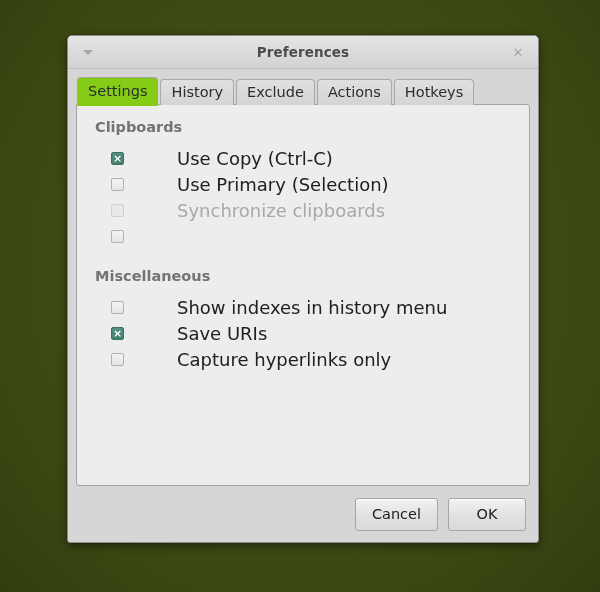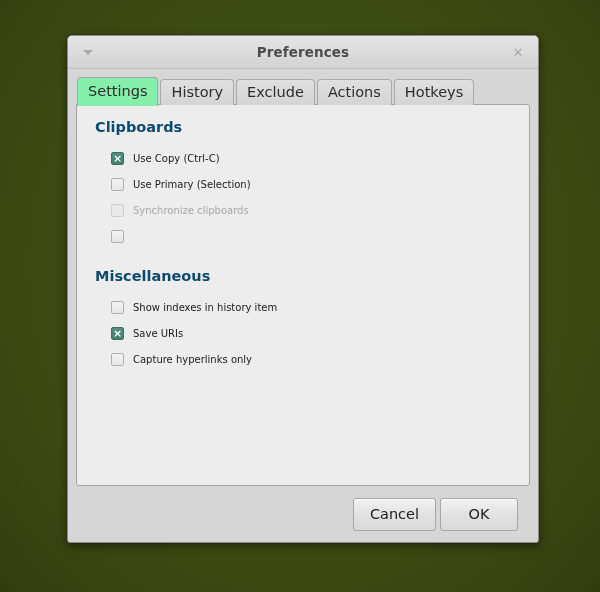--- a/index.html
+++ b/index.html
@@ -110,21 +110,21 @@
     background: linear-gradient(to bottom, #e0e0e0 0%, #d4d4d4 100%);
     border: 1px solid #a9a9a9;
     border-bottom: none;
     border-radius: 4px 4px 0 0;
     cursor: default;
     user-select: none;
     position: relative;
     top: 1px;
   }
   .tab.active {
-    background: #86efac;
+    background: #84cc16;
     border-color: #a4a4a4;
     height: 28px;
     line-height: 27px;
     top: 1px;
     z-index: 3;
     margin-bottom: -1px;
   }
   #tabcontent {
     flex: 1 1 auto;
     background: #ededed;
@@ -134,21 +134,21 @@
     box-sizing: border-box;
     min-height: 0;
     position: relative;
     z-index: 1;
   }
 
   
   .section-title {
     font-size: 14.5px;
     font-weight: bold;
-    color: #0c4a6e;
+    color: #737373;
     margin: 0 0 10px 0;
     user-select: none;
   }
   .section + .section { margin-top: 19px; }
   .check-list { padding-left: 16px; }
 
   .check-row {
     display: flex;
     align-items: center;
     height: 26px;
@@ -177,35 +177,36 @@
     color: #ffffff;
     font-size: 11px;
     line-height: 11px;
     font-weight: bold;
   }
   .cb.disabled {
     border-color: #cfcfcf;
     background: #e9e9e9;
   }
   .check-label {
-    font-size: 10px;
+    font-size: 18px;
     color: #202020;
+    margin-left: 44px;
   }
   .check-row.disabled .check-label { color: #a8a8a8; }
 
   
   #actionbar {
     flex: none;
     height: 56px;
     display: flex;
     align-items: center;
     justify-content: flex-end;
-    padding: 0 20px;
+    padding: 0 12px;
     box-sizing: border-box;
-    gap: 4px;
+    gap: 10px;
   }
   .dlg-btn {
     min-width: 78px;
     height: 33px;
     padding: 0 16px;
     font-size: 14.5px;
     color: #212121;
     background: linear-gradient(to bottom, #f2f2f2 0%, #e2e2e2 52%, #d9d9d9 100%);
     border: 1px solid #a6a6a6;
     border-radius: 3px;
@@ -268,21 +269,21 @@
 
         </div>
       </div>
 
       <div class="section">
         <div class="section-title">Miscellaneous</div>
         <div class="check-list">
 
           <div class="check-row">
             <span class="cb"></span>
-            <span class="check-label">Show indexes in history item</span>
+            <span class="check-label">Show indexes in history menu</span>
           </div>
 
           <div class="check-row">
             <span class="cb checked"></span>
             <span class="check-label">Save URIs</span>
           </div>
 
           <div class="check-row">
             <span class="cb"></span>
             <span class="check-label">Capture hyperlinks only</span>

